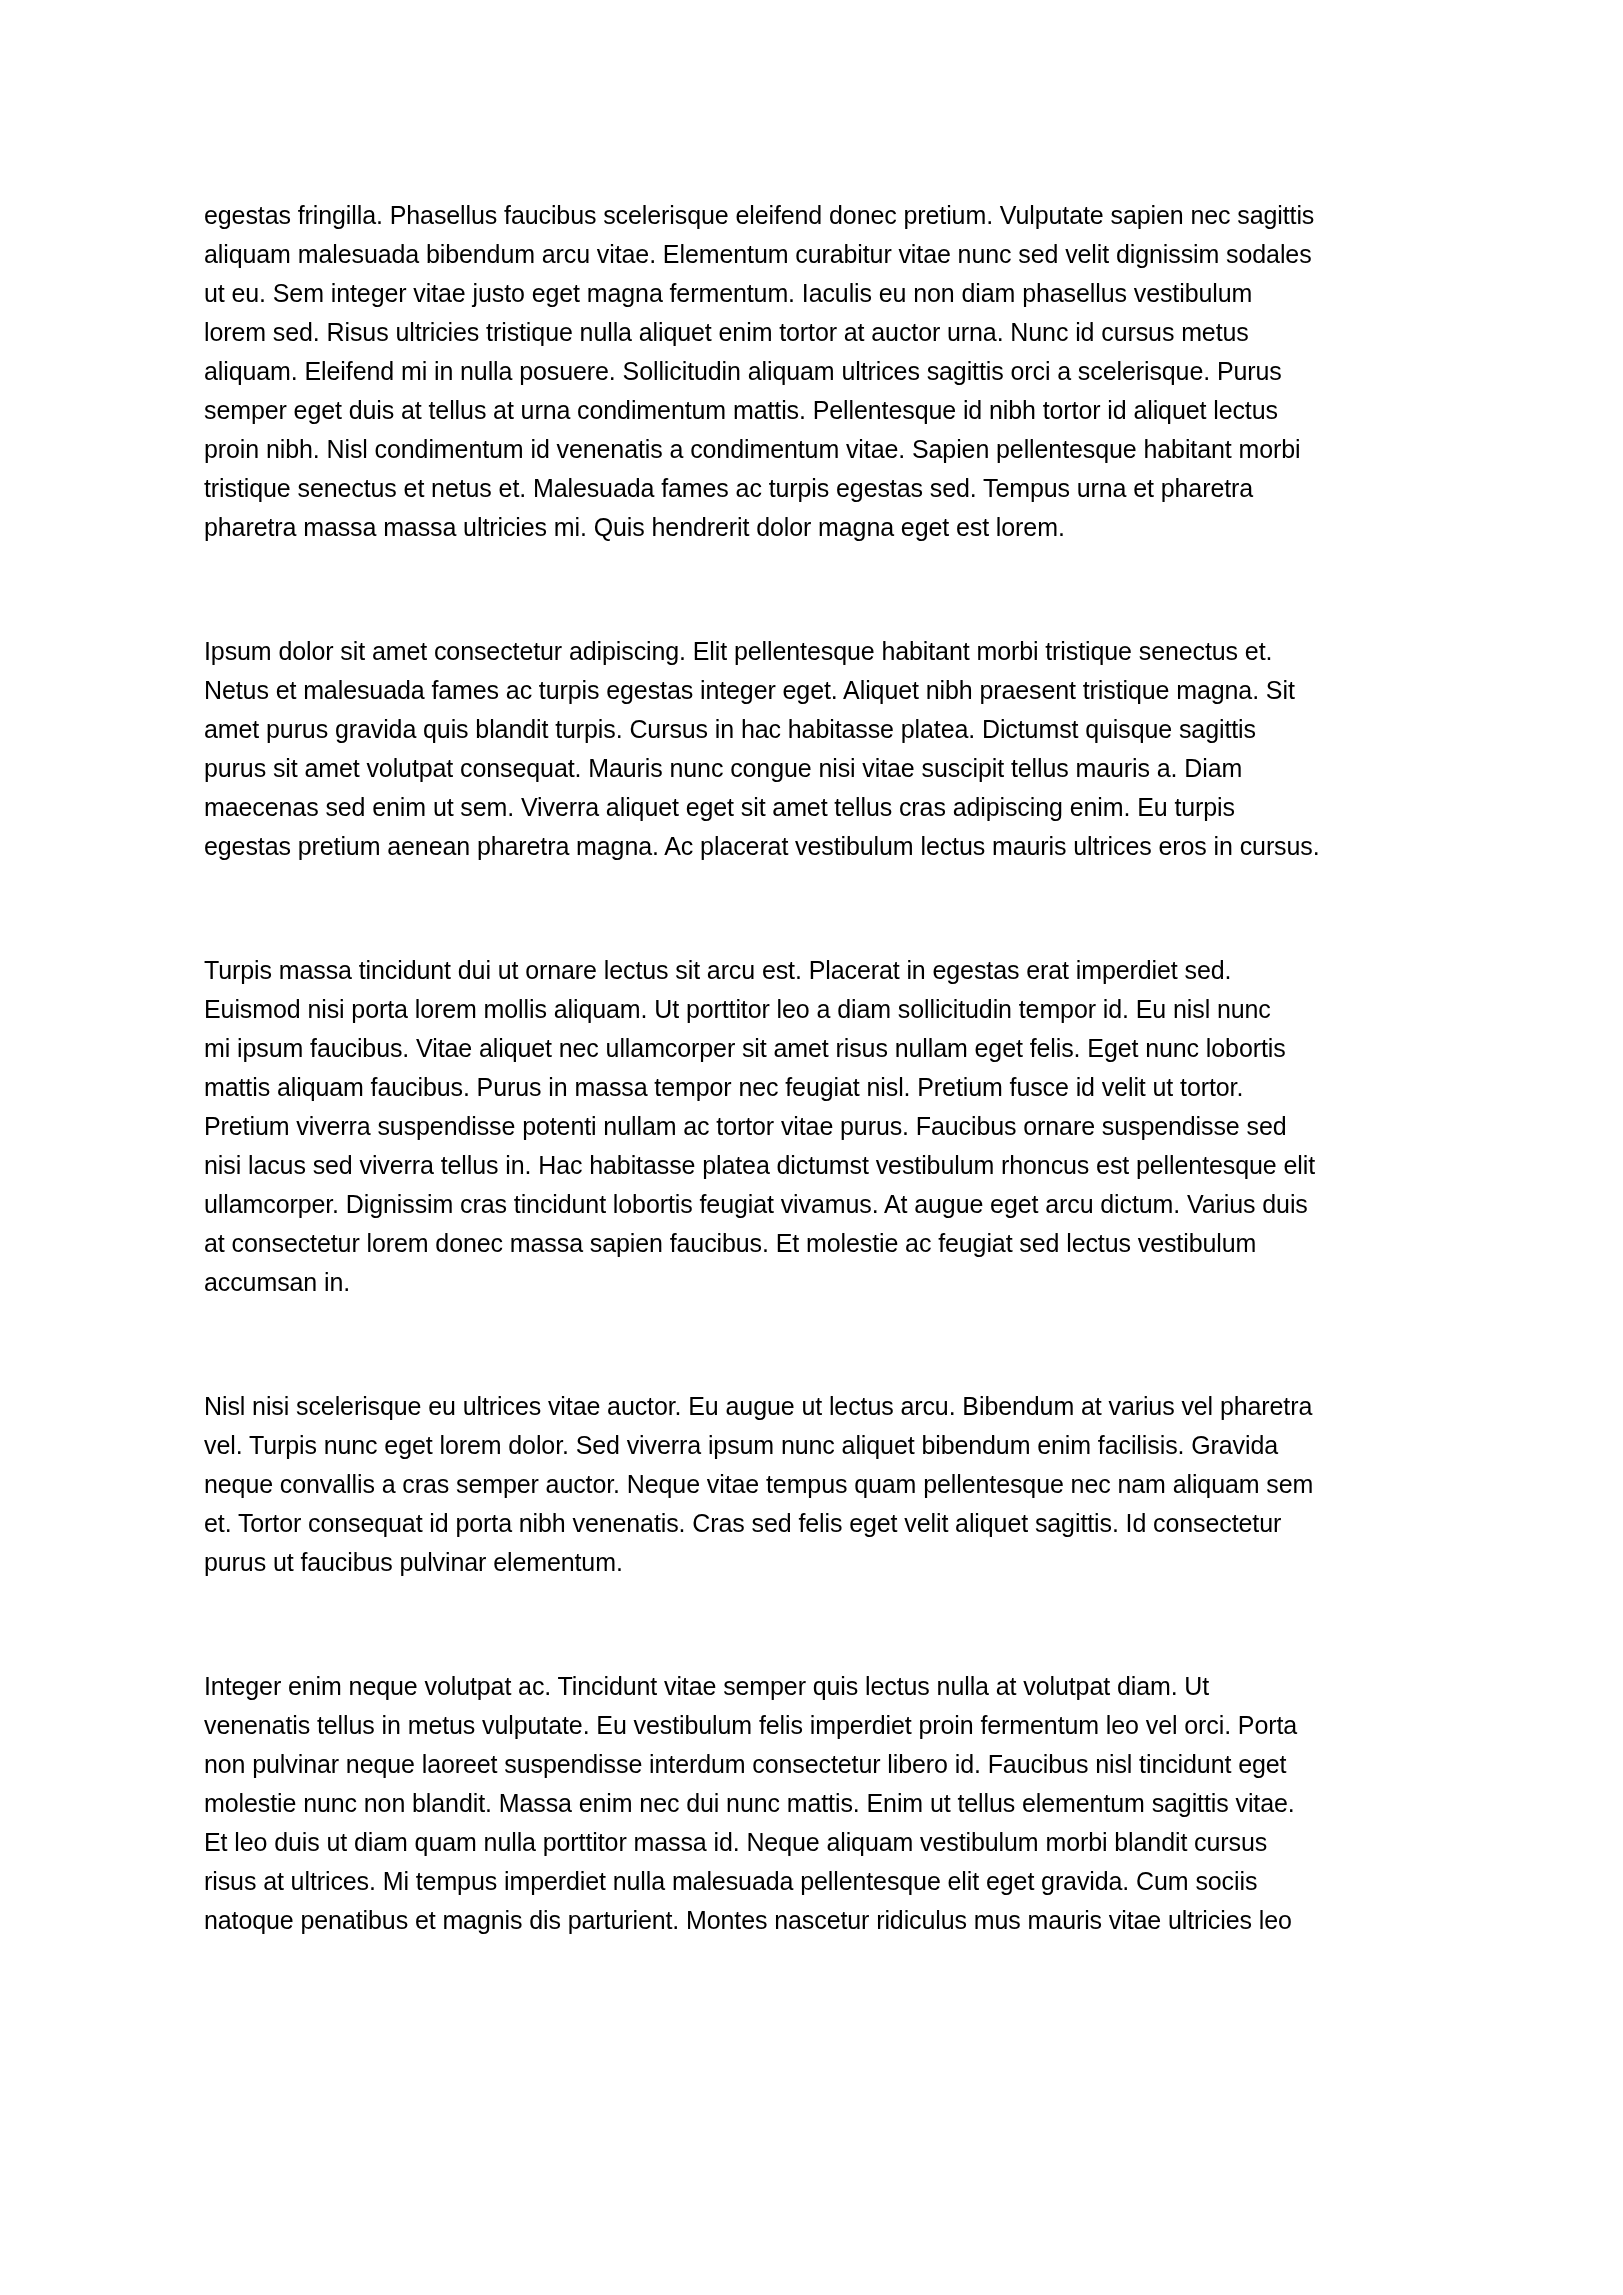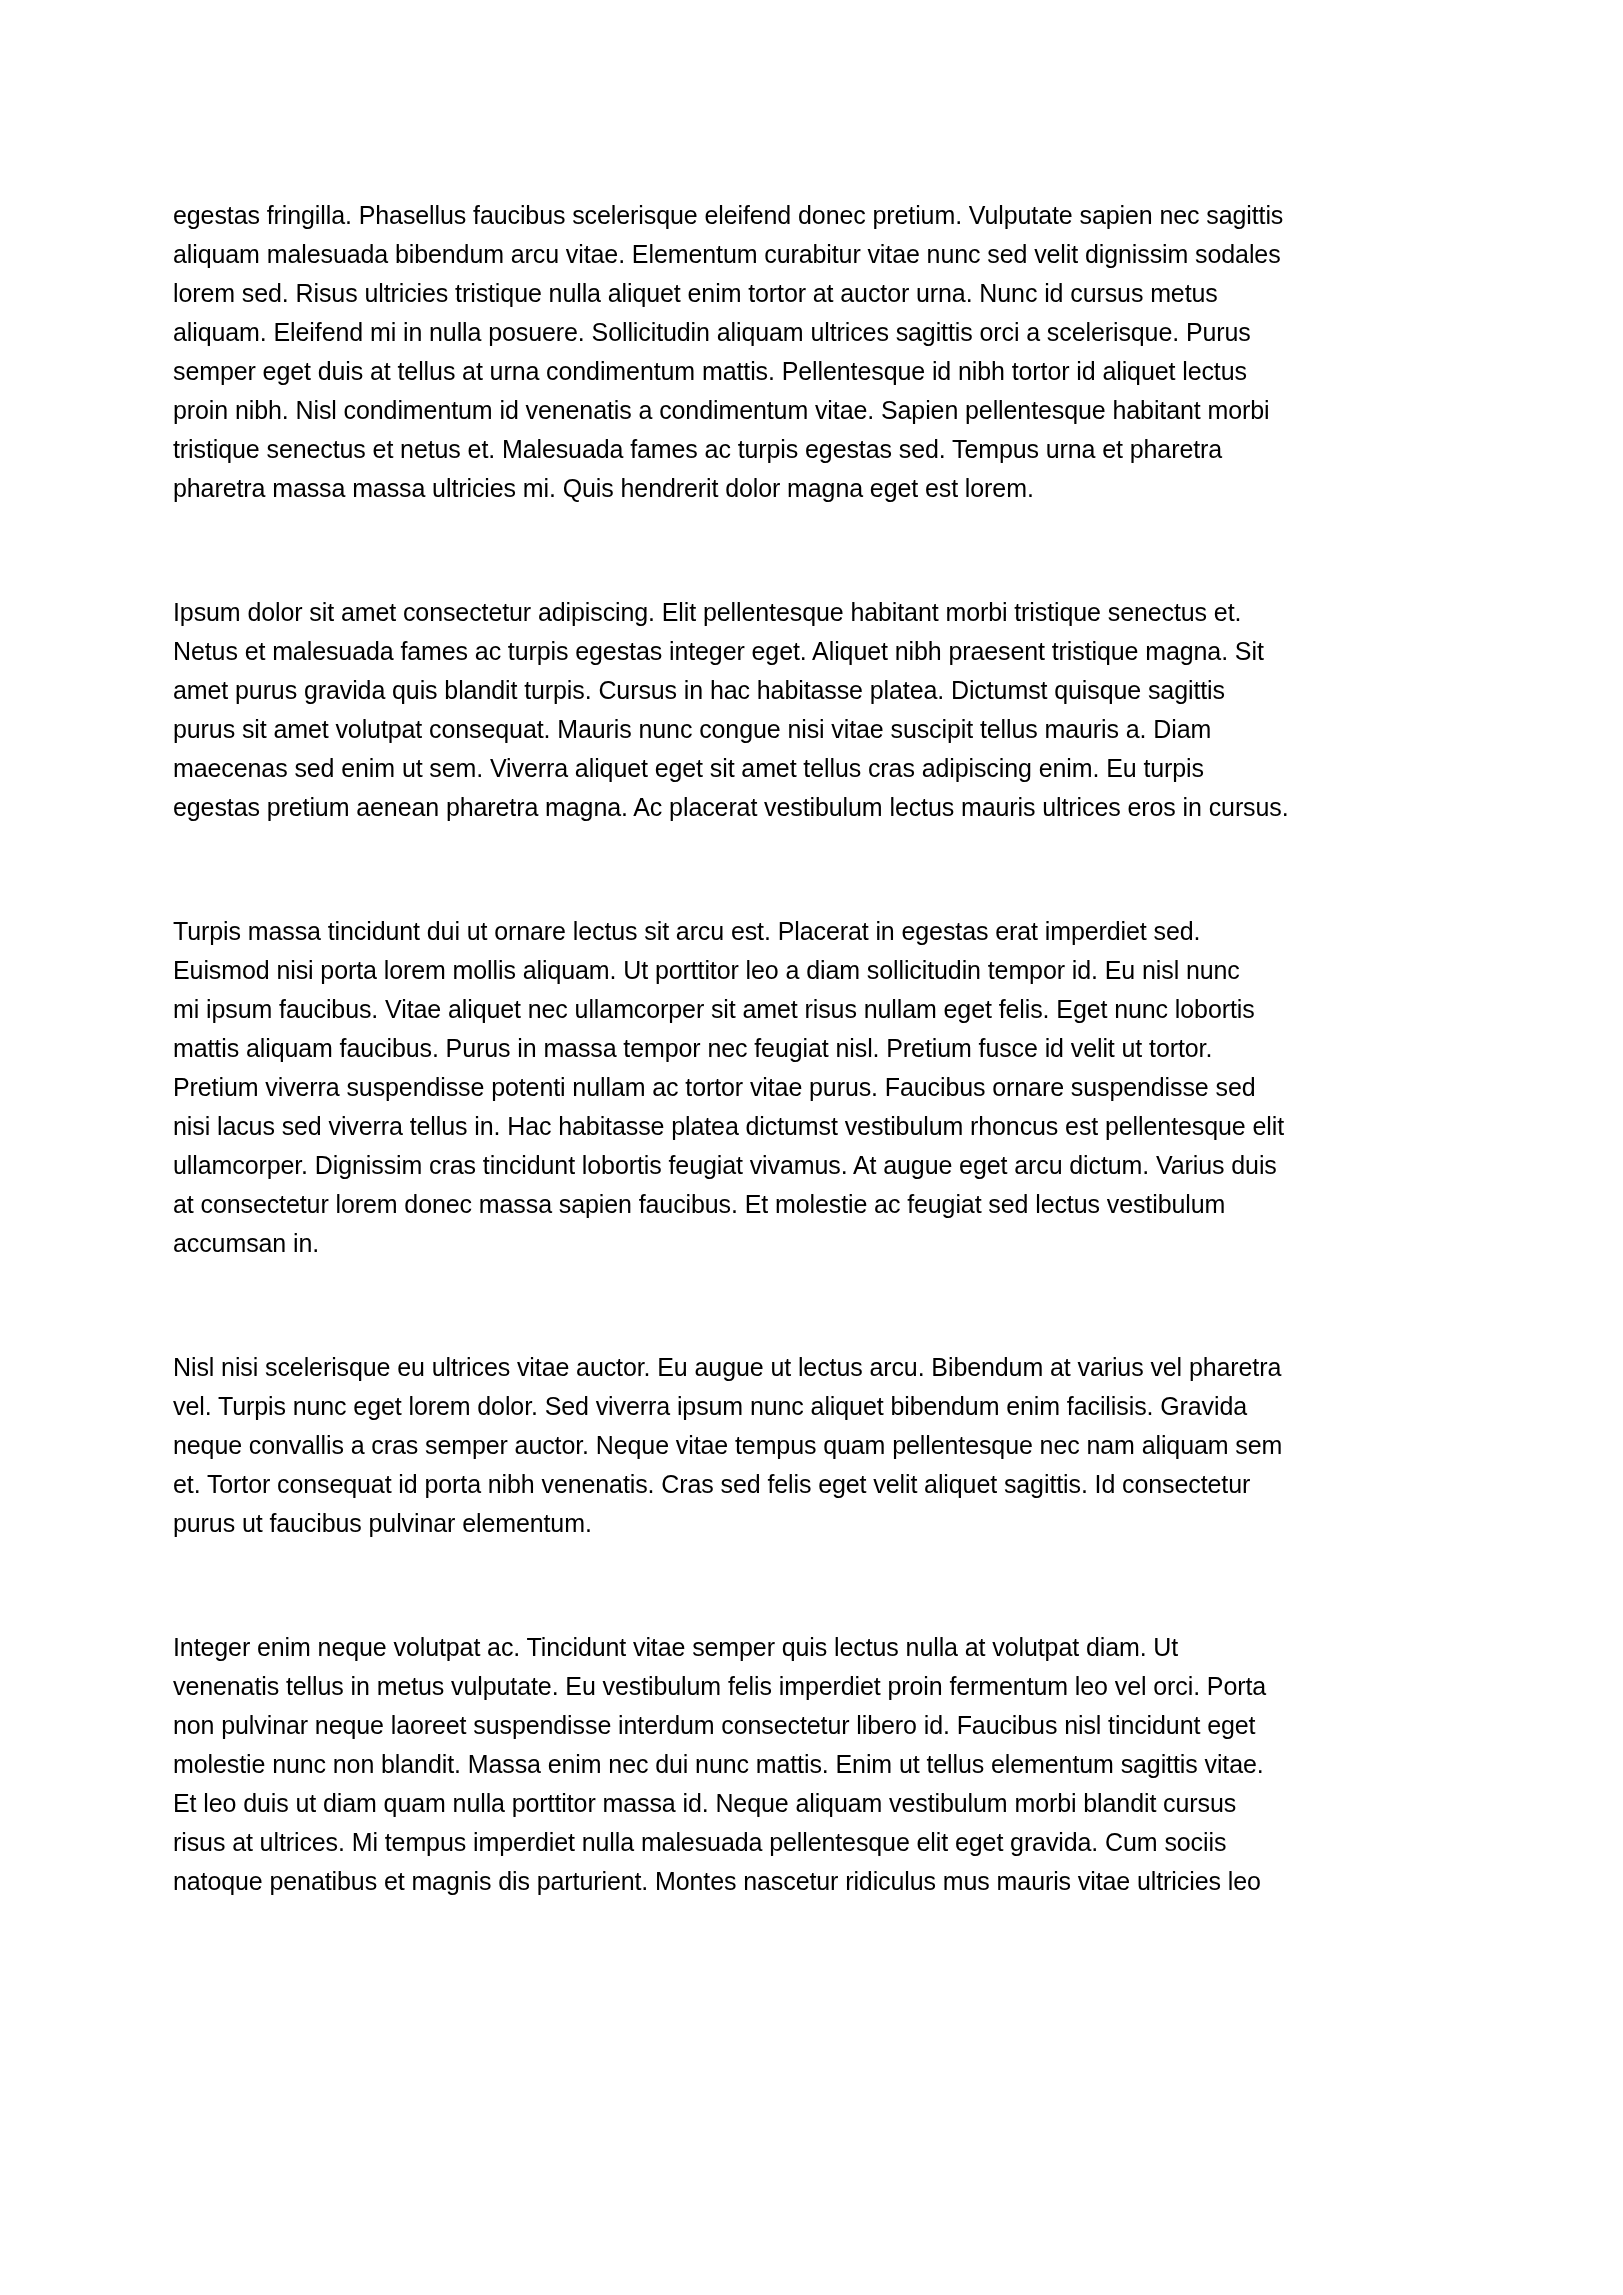--- a/index.html
+++ b/index.html
@@ -11,21 +11,21 @@
     position: relative;
     width: 1623px;
     height: 2295px;
     background: #ffffff;
     overflow: hidden;
     font-family: "Liberation Sans", "DejaVu Sans", sans-serif;
     color: #000000;
   }
   .content {
     position: absolute;
-    left: 173px;
+    left: 204px;
     top: 196px;
     width: 1254px;
   }
   .para {
     margin: 0 0 85px 0;
     padding: 0;
   }
   .para:last-child {
     margin-bottom: 12px;
   }
@@ -39,20 +39,21 @@
 </style>
 </head>
 <body>
 
 <div class="page">
   <div class="content">
 
     <div class="para">
       <div class="line">egestas fringilla. Phasellus faucibus scelerisque eleifend donec pretium. Vulputate sapien nec sagittis</div>
       <div class="line">aliquam malesuada bibendum arcu vitae. Elementum curabitur vitae nunc sed velit dignissim sodales</div>
+      <div class="line">ut eu. Sem integer vitae justo eget magna fermentum. Iaculis eu non diam phasellus vestibulum</div>
       <div class="line">lorem sed. Risus ultricies tristique nulla aliquet enim tortor at auctor urna. Nunc id cursus metus</div>
       <div class="line">aliquam. Eleifend mi in nulla posuere. Sollicitudin aliquam ultrices sagittis orci a scelerisque. Purus</div>
       <div class="line">semper eget duis at tellus at urna condimentum mattis. Pellentesque id nibh tortor id aliquet lectus</div>
       <div class="line">proin nibh. Nisl condimentum id venenatis a condimentum vitae. Sapien pellentesque habitant morbi</div>
       <div class="line">tristique senectus et netus et. Malesuada fames ac turpis egestas sed. Tempus urna et pharetra</div>
       <div class="line">pharetra massa massa ultricies mi. Quis hendrerit dolor magna eget est lorem.</div>
     </div>
 
     <div class="para">
       <div class="line">Ipsum dolor sit amet consectetur adipiscing. Elit pellentesque habitant morbi tristique senectus et.</div>

